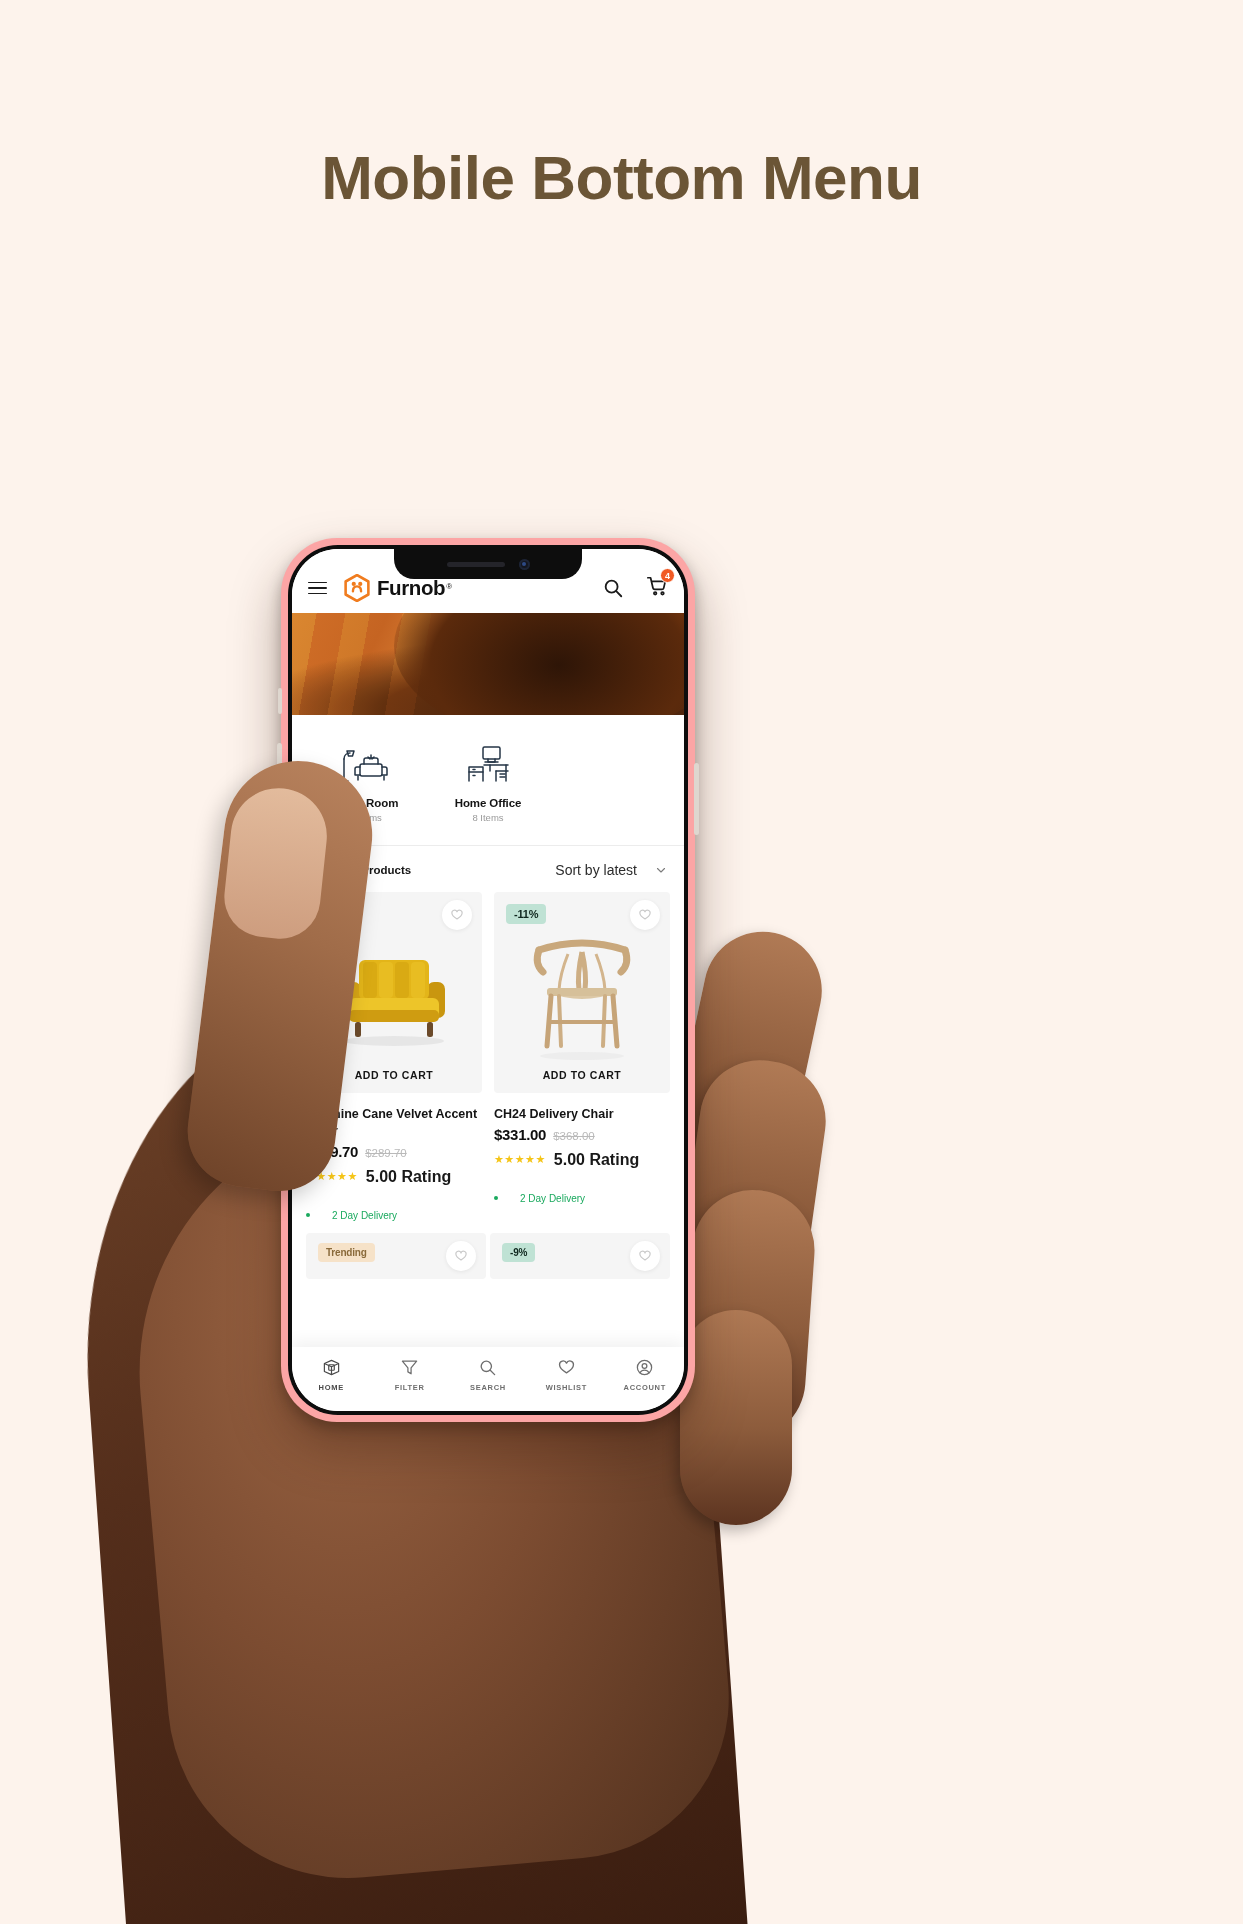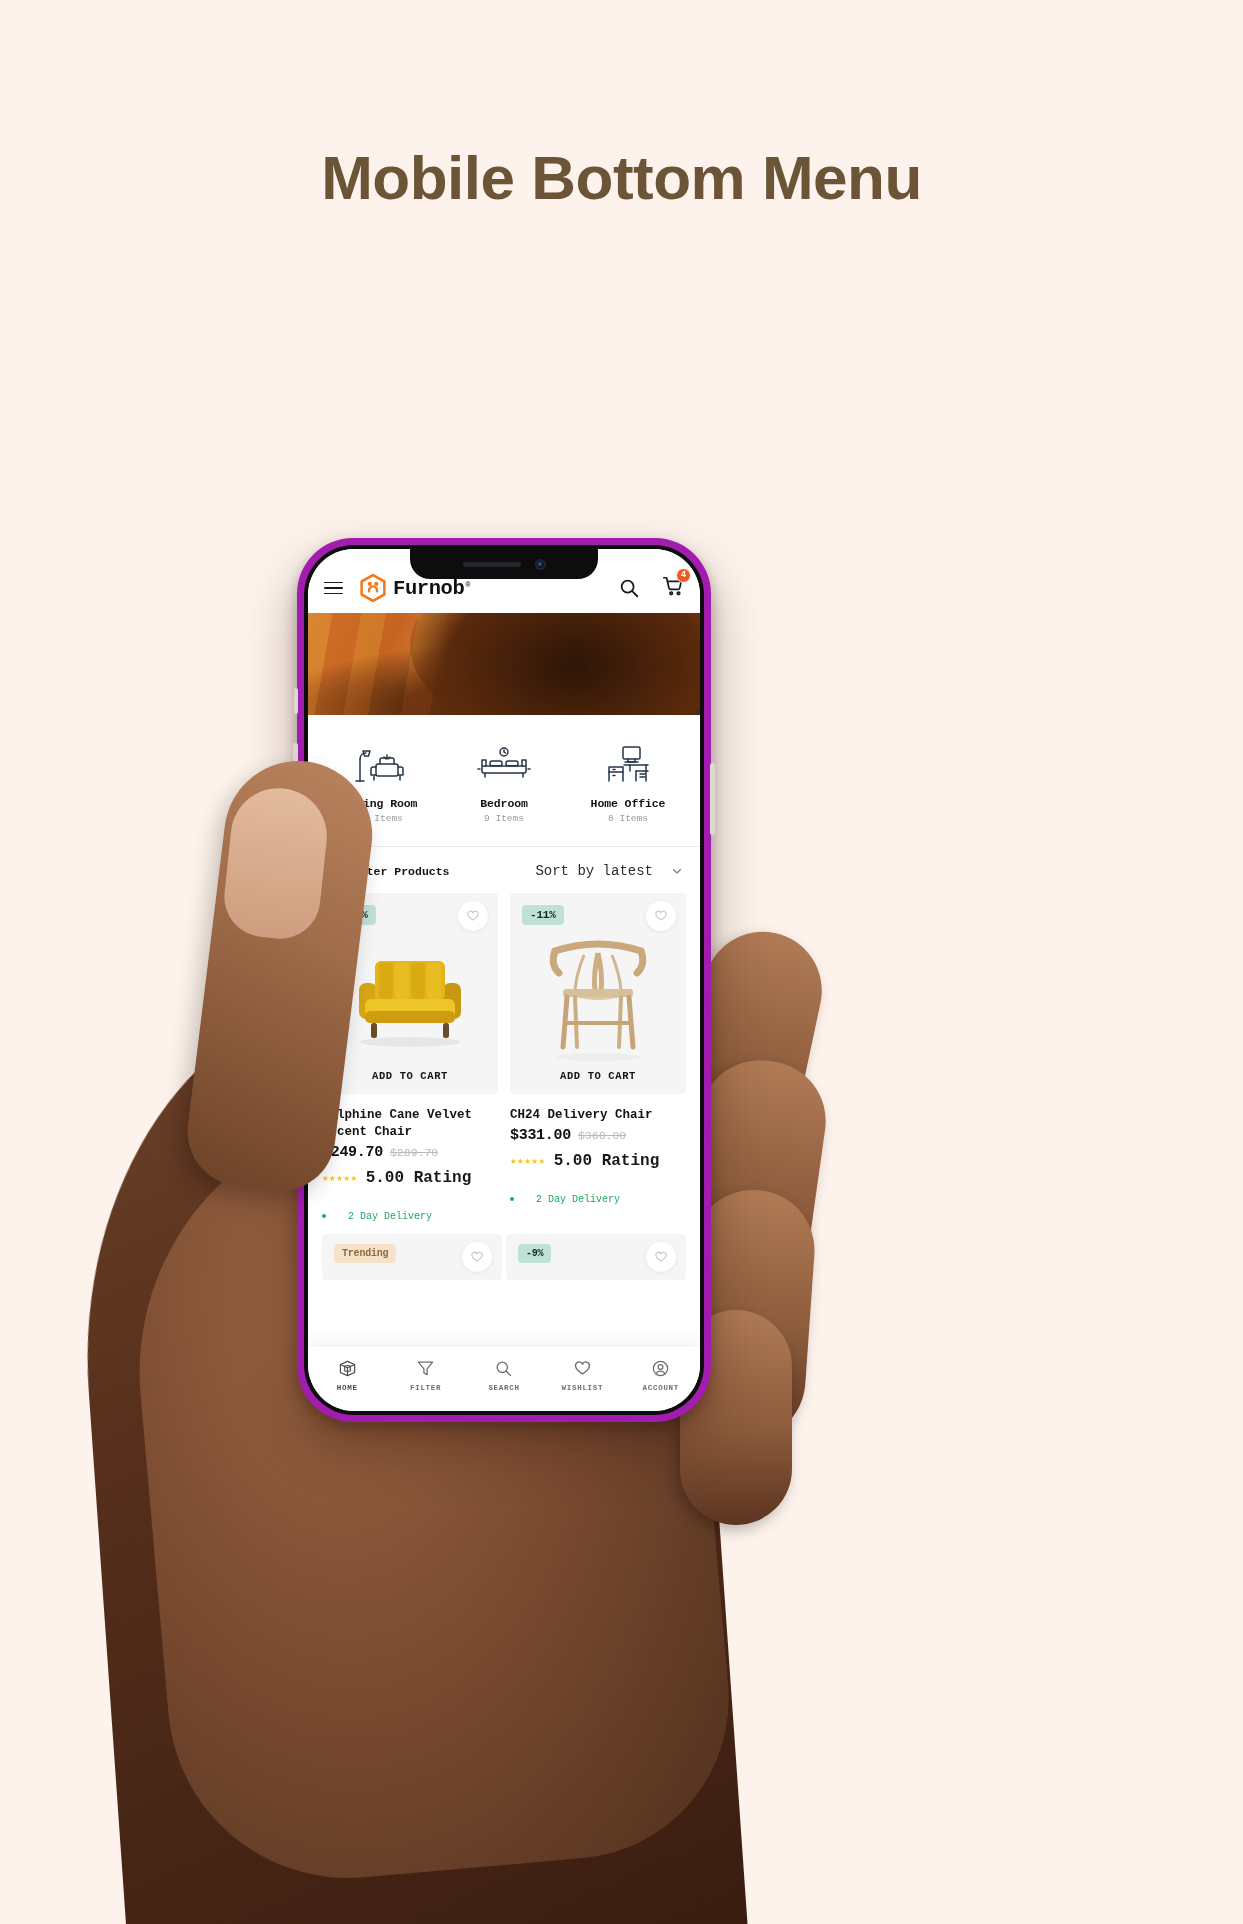--- a/index.html
+++ b/index.html
@@ -67,27 +67,26 @@
     border-radius: 60px;
     box-shadow: -4px 6px 14px rgba(0,0,0,.25);
   }
   .f1 { left: 688px; top: 500px; width: 118px; height: 270px; transform: rotate(12deg); }
   .f2 { left: 690px; top: 630px; width: 126px; height: 260px; transform: rotate(8deg); }
   .f3 { left: 688px; top: 760px; width: 122px; height: 250px; transform: rotate(4deg); }
   .f4 { left: 680px; top: 880px; width: 112px; height: 215px; transform: rotate(0deg); }
 
   
   .phone {
-    position: absolute; left: 297px; top: 108px;
+    position: absolute; left: 281px; top: 108px;
     width: 414px; height: 884px;
-    background: #a21caf;
+    background: #fca5a5;
     border-radius: 56px;
     padding: 7px;
     box-shadow: 0 26px 50px rgba(60,30,15,.38), 0 6px 14px rgba(0,0,0,.25);
-    font-family: Liberation Mono, monospace;
   }
   .phone-inner {
     position: relative; width: 100%; height: 100%;
     background: #0d0d0d; border-radius: 50px; padding: 4px;
   }
   .screen {
     position: relative; width: 100%; height: 100%;
     background: #ffffff; border-radius: 46px; overflow: hidden;
   }
   .notch {
@@ -325,39 +324,20 @@
                   <path d="M22 31v4"></path>
                     <path d="M48 31v4"></path>
                   <path d="M28 19v-4a2 2 0 0 1 2-2h10a2 2 0 0 1 2 2v4"></path>
                   <path d="M35 13v-3M32 12l2 2M38 12l-2 2"></path>
                 </svg>
               </div>
               <div class="cat-name">Living Room</div>
               <div class="cat-count">11 Items</div>
             </div>
 
-            <div class="cat">
-              <div class="cat-icon">
-                <svg width="58" height="40" viewBox="0 0 58 40" fill="none" stroke="#253546" stroke-width="1.5" stroke-linecap="round" stroke-linejoin="round">
-                  <circle cx="29" cy="7" r="4"></circle>
-                    <path d="M29 5v2l1.5 1"></path>
-                  <rect x="7" y="21" width="44" height="7" rx="1.5"></rect>
-                  <path d="M7 21v-6h4v6"></path>
-                    <path d="M51 21v-6h-4v6"></path>
-                  <rect x="15" y="16" width="12" height="5" rx="2"></rect>
-                  <rect x="31" y="16" width="12" height="5" rx="2"></rect>
-                  <path d="M10 28v4"></path>
-                    <path d="M48 28v4"></path>
-                  <path d="M5 24h-2"></path>
-                    <path d="M55 24h-2"></path>
-                </svg>
-              </div>
-              <div class="cat-name">Bedroom</div>
-              <div class="cat-count">9 Items</div>
-            </div>
 
             <div class="cat">
               <div class="cat-icon">
                 <svg width="56" height="42" viewBox="0 0 56 42" fill="none" stroke="#253546" stroke-width="1.5" stroke-linecap="round" stroke-linejoin="round">
                   <rect x="23" y="4" width="17" height="12" rx="1.5"></rect>
                   <path d="M28 16v3h7v-3"></path>
                     <path d="M25 19h13"></path>
                   <path d="M9 38V24h14v14"></path>
                     <path d="M9 29h14"></path>
                     <path d="M13 26.5h2"></path>

